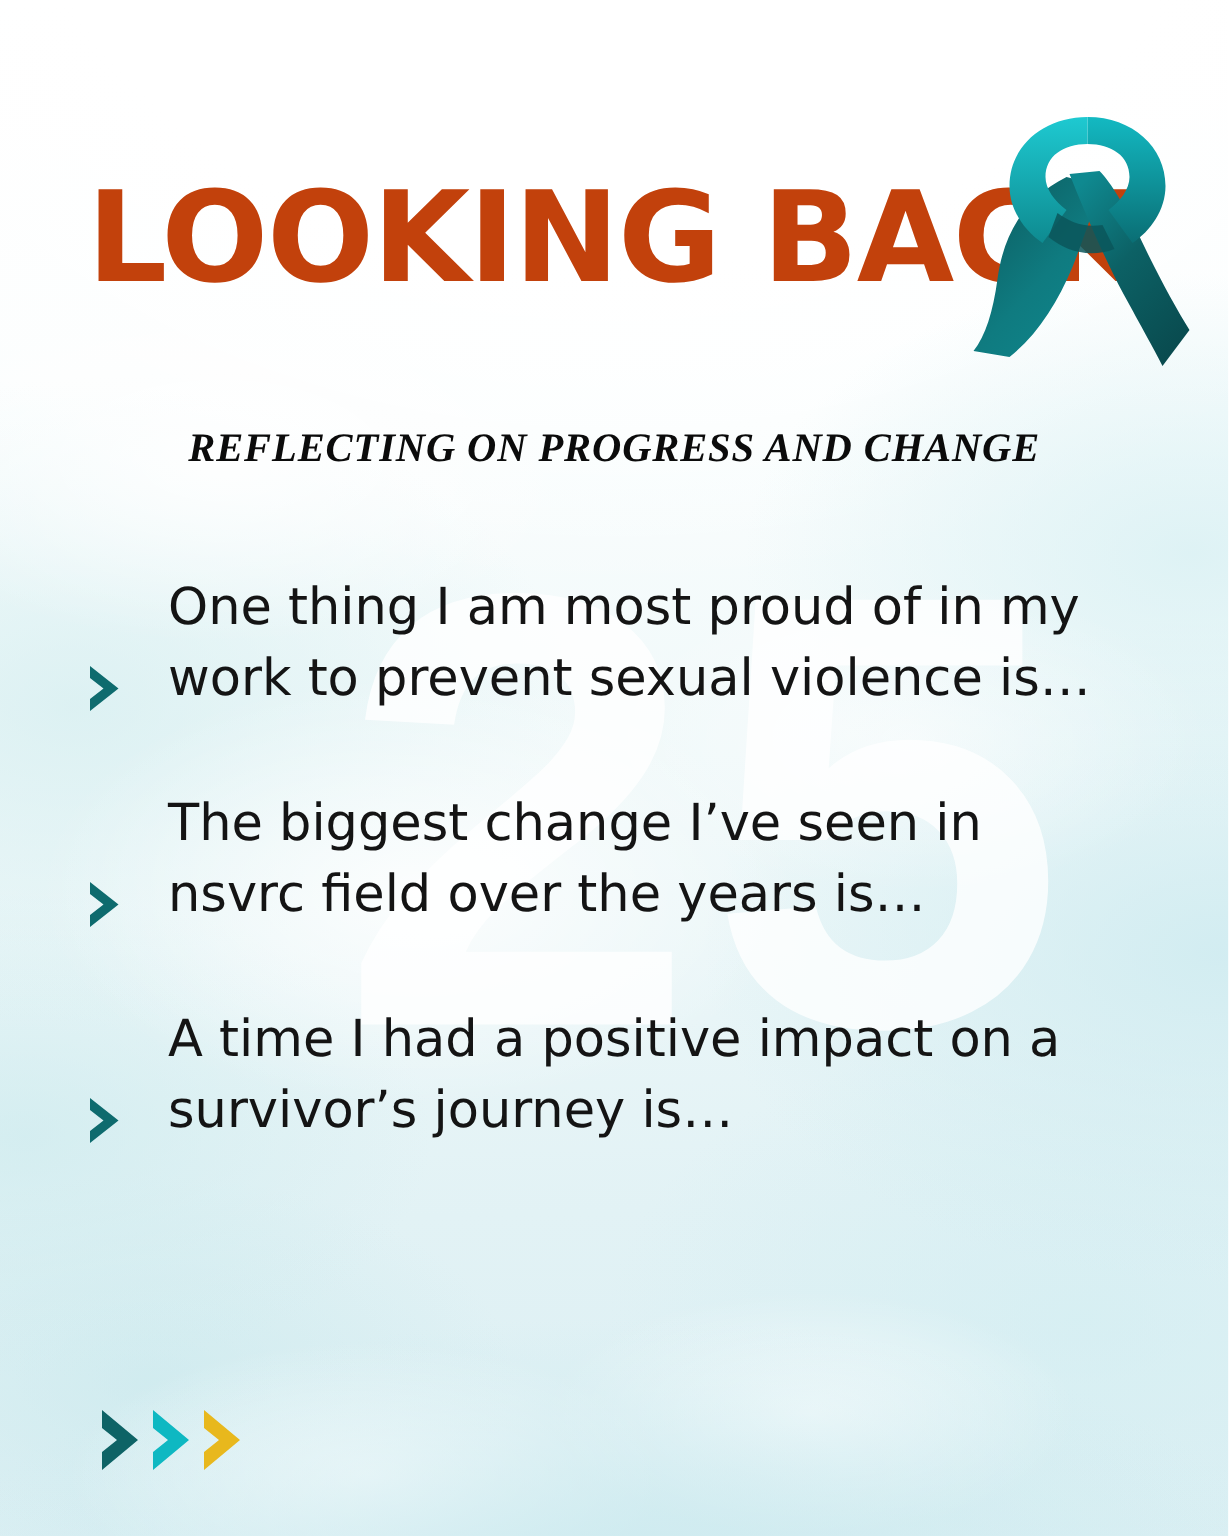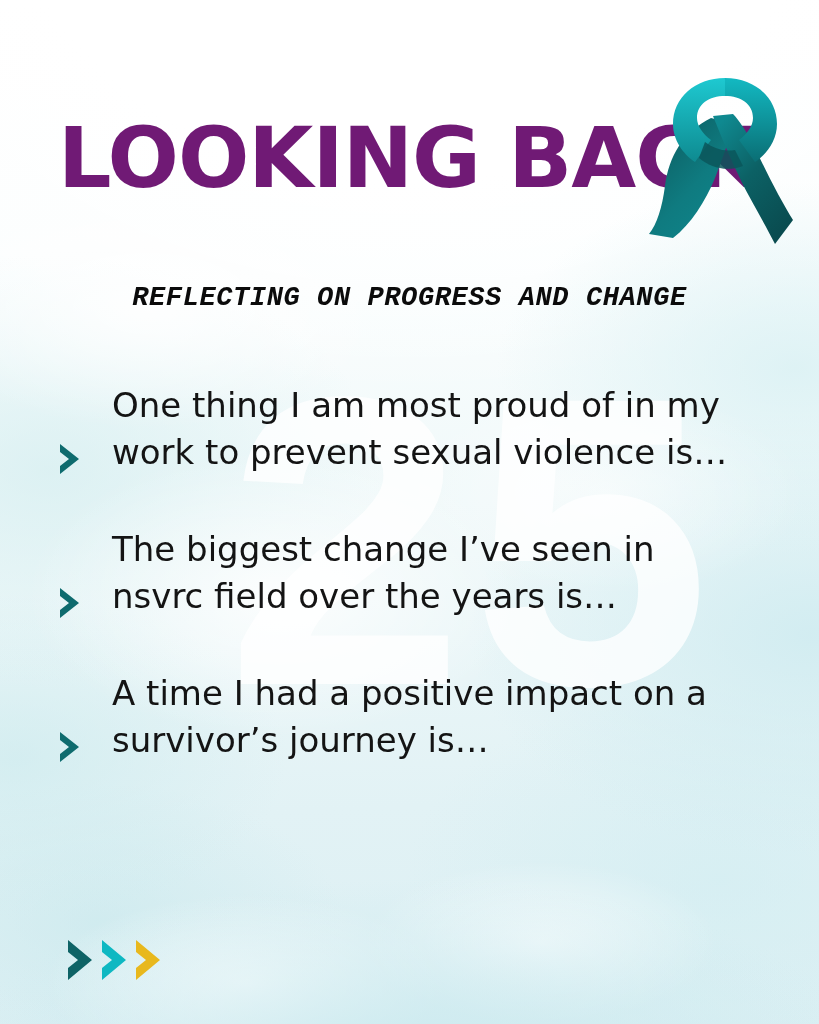--- a/index.html
+++ b/index.html
@@ -75,39 +75,39 @@
   
   .headline {
     position: absolute;
     left: 58px;
     top: 116px;
     font-family: "DejaVu Sans", sans-serif;
     font-weight: 700;
     font-size: 84px;
     line-height: 84px;
     letter-spacing: -1px;
-    color: #701a75;
+    color: #c2410c;
     white-space: nowrap;
   }
 
   .ribbon {
     position: absolute;
     left: 643px;
     top: 74px;
     width: 160px;
     height: 180px;
   }
 
   .subtitle {
     position: absolute;
     left: 0;
     right: 0;
     top: 283px;
     text-align: center;
-    font-family: Liberation Mono, monospace;
+    font-family: Liberation Serif, serif;
     font-weight: 700;
     font-style: italic;
     font-size: 27px;
     letter-spacing: 0.6px;
     color: #0b0b0b;
   }
 
   
   .prompts {
     position: absolute;

